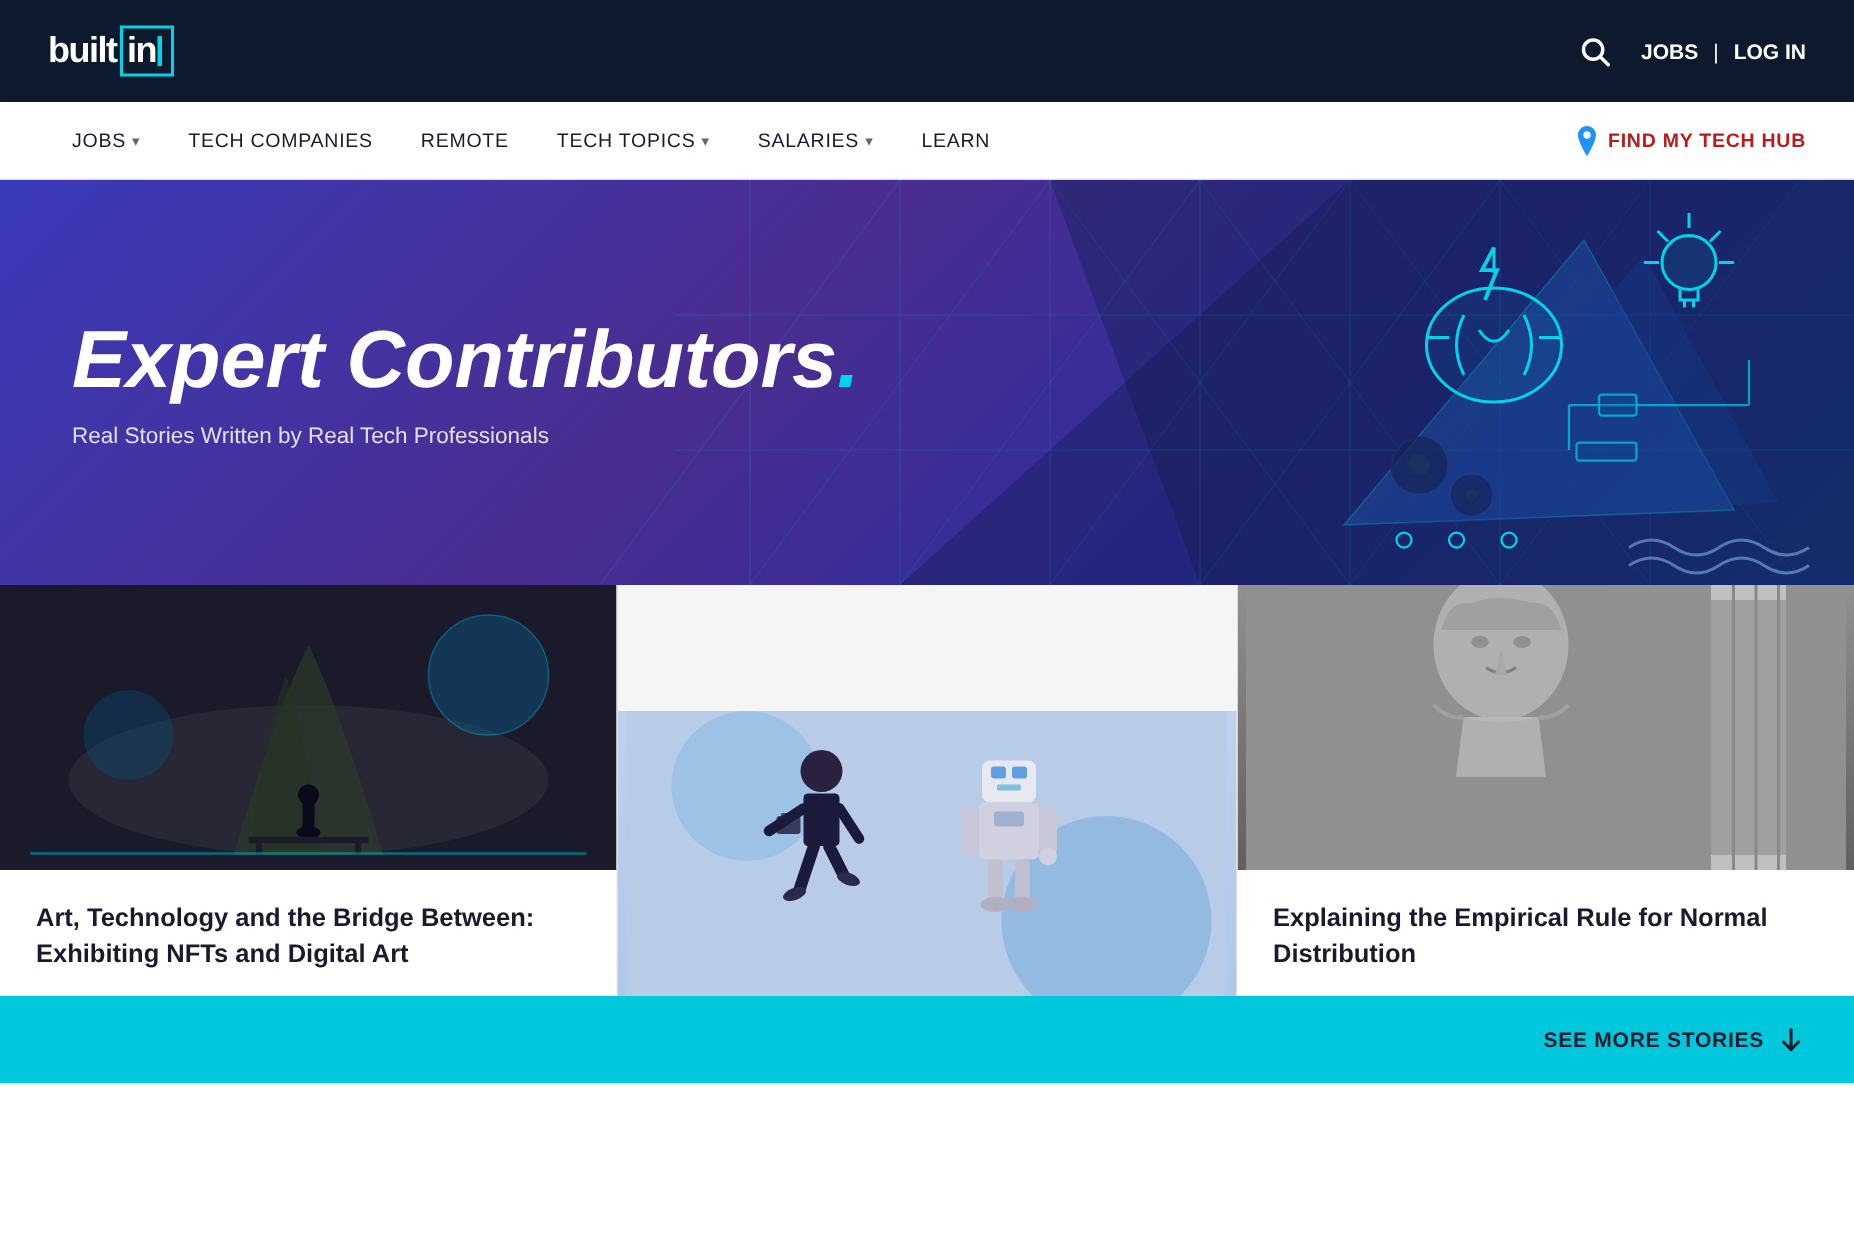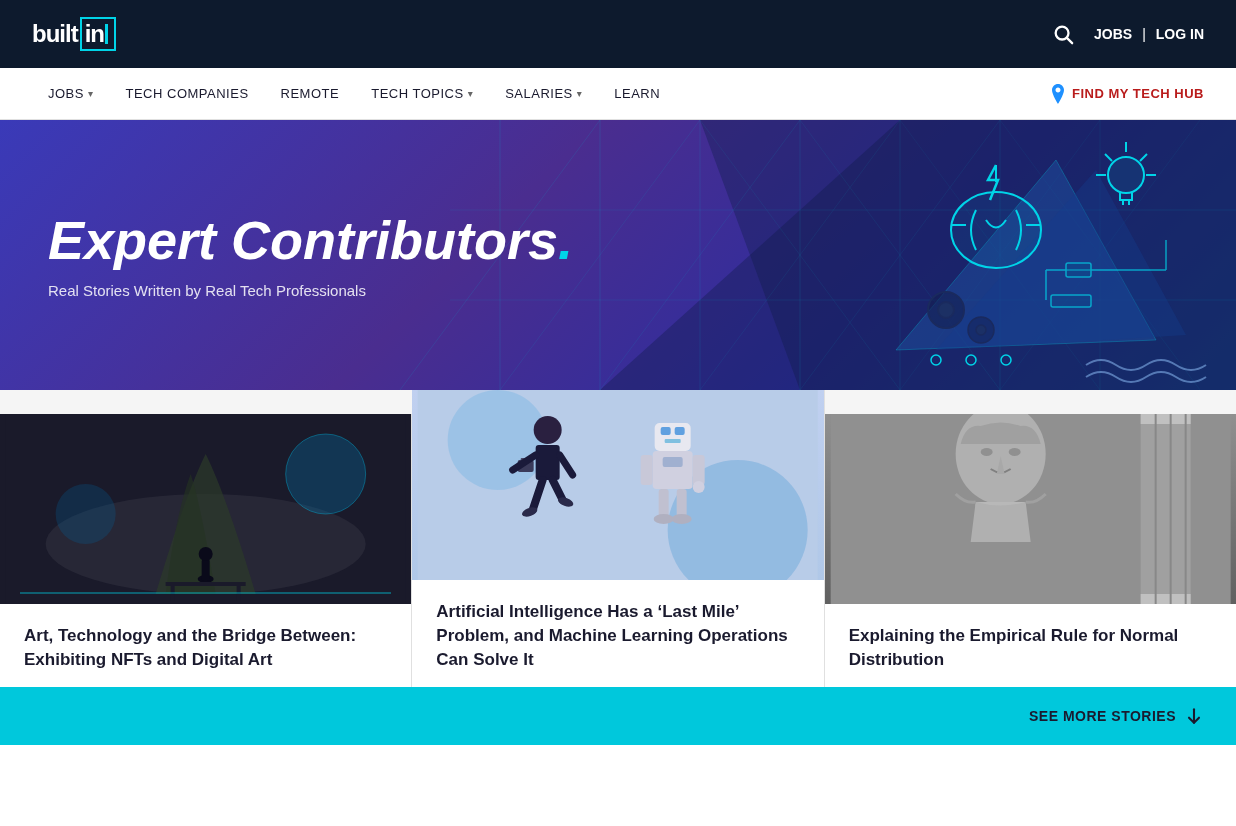--- a/index.html
+++ b/index.html
@@ -509,21 +509,20 @@
           <ellipse cx="-9" cy="34" rx="10" ry="5" fill="#b0b0c0"></ellipse>
           <ellipse cx="9" cy="34" rx="10" ry="5" fill="#b0b0c0"></ellipse>
 
           <rect x="-32" y="-30" width="12" height="30" fill="#c8c8d8" rx="3"></rect>
           <rect x="20" y="-30" width="12" height="30" fill="#c8c8d8" rx="3"></rect>
 
           <circle cx="26" cy="2" r="6" fill="#d0d0e0"></circle>
         </g>
       </svg>
     </div>
-    <div class="article-title">Artificial Intelligence Has a ‘Last Mile’ Problem, and Machine Learning Operations Can Solve It</div>
   </div>
 
   <div class="article-card">
     <div class="card-img-inner card-img-statue">
       <svg width="100%" height="190" viewBox="0 0 400 190" xmlns="http://www.w3.org/2000/svg" style="position:absolute;top:0;left:0;">
         <rect width="400" height="190" fill="#909090"></rect>
 
         <rect x="310" y="0" width="50" height="190" fill="#a0a0a0"></rect>
         <rect x="310" y="0" width="50" height="10" fill="#c0c0c0"></rect>
         <rect x="310" y="180" width="50" height="10" fill="#c0c0c0"></rect>

